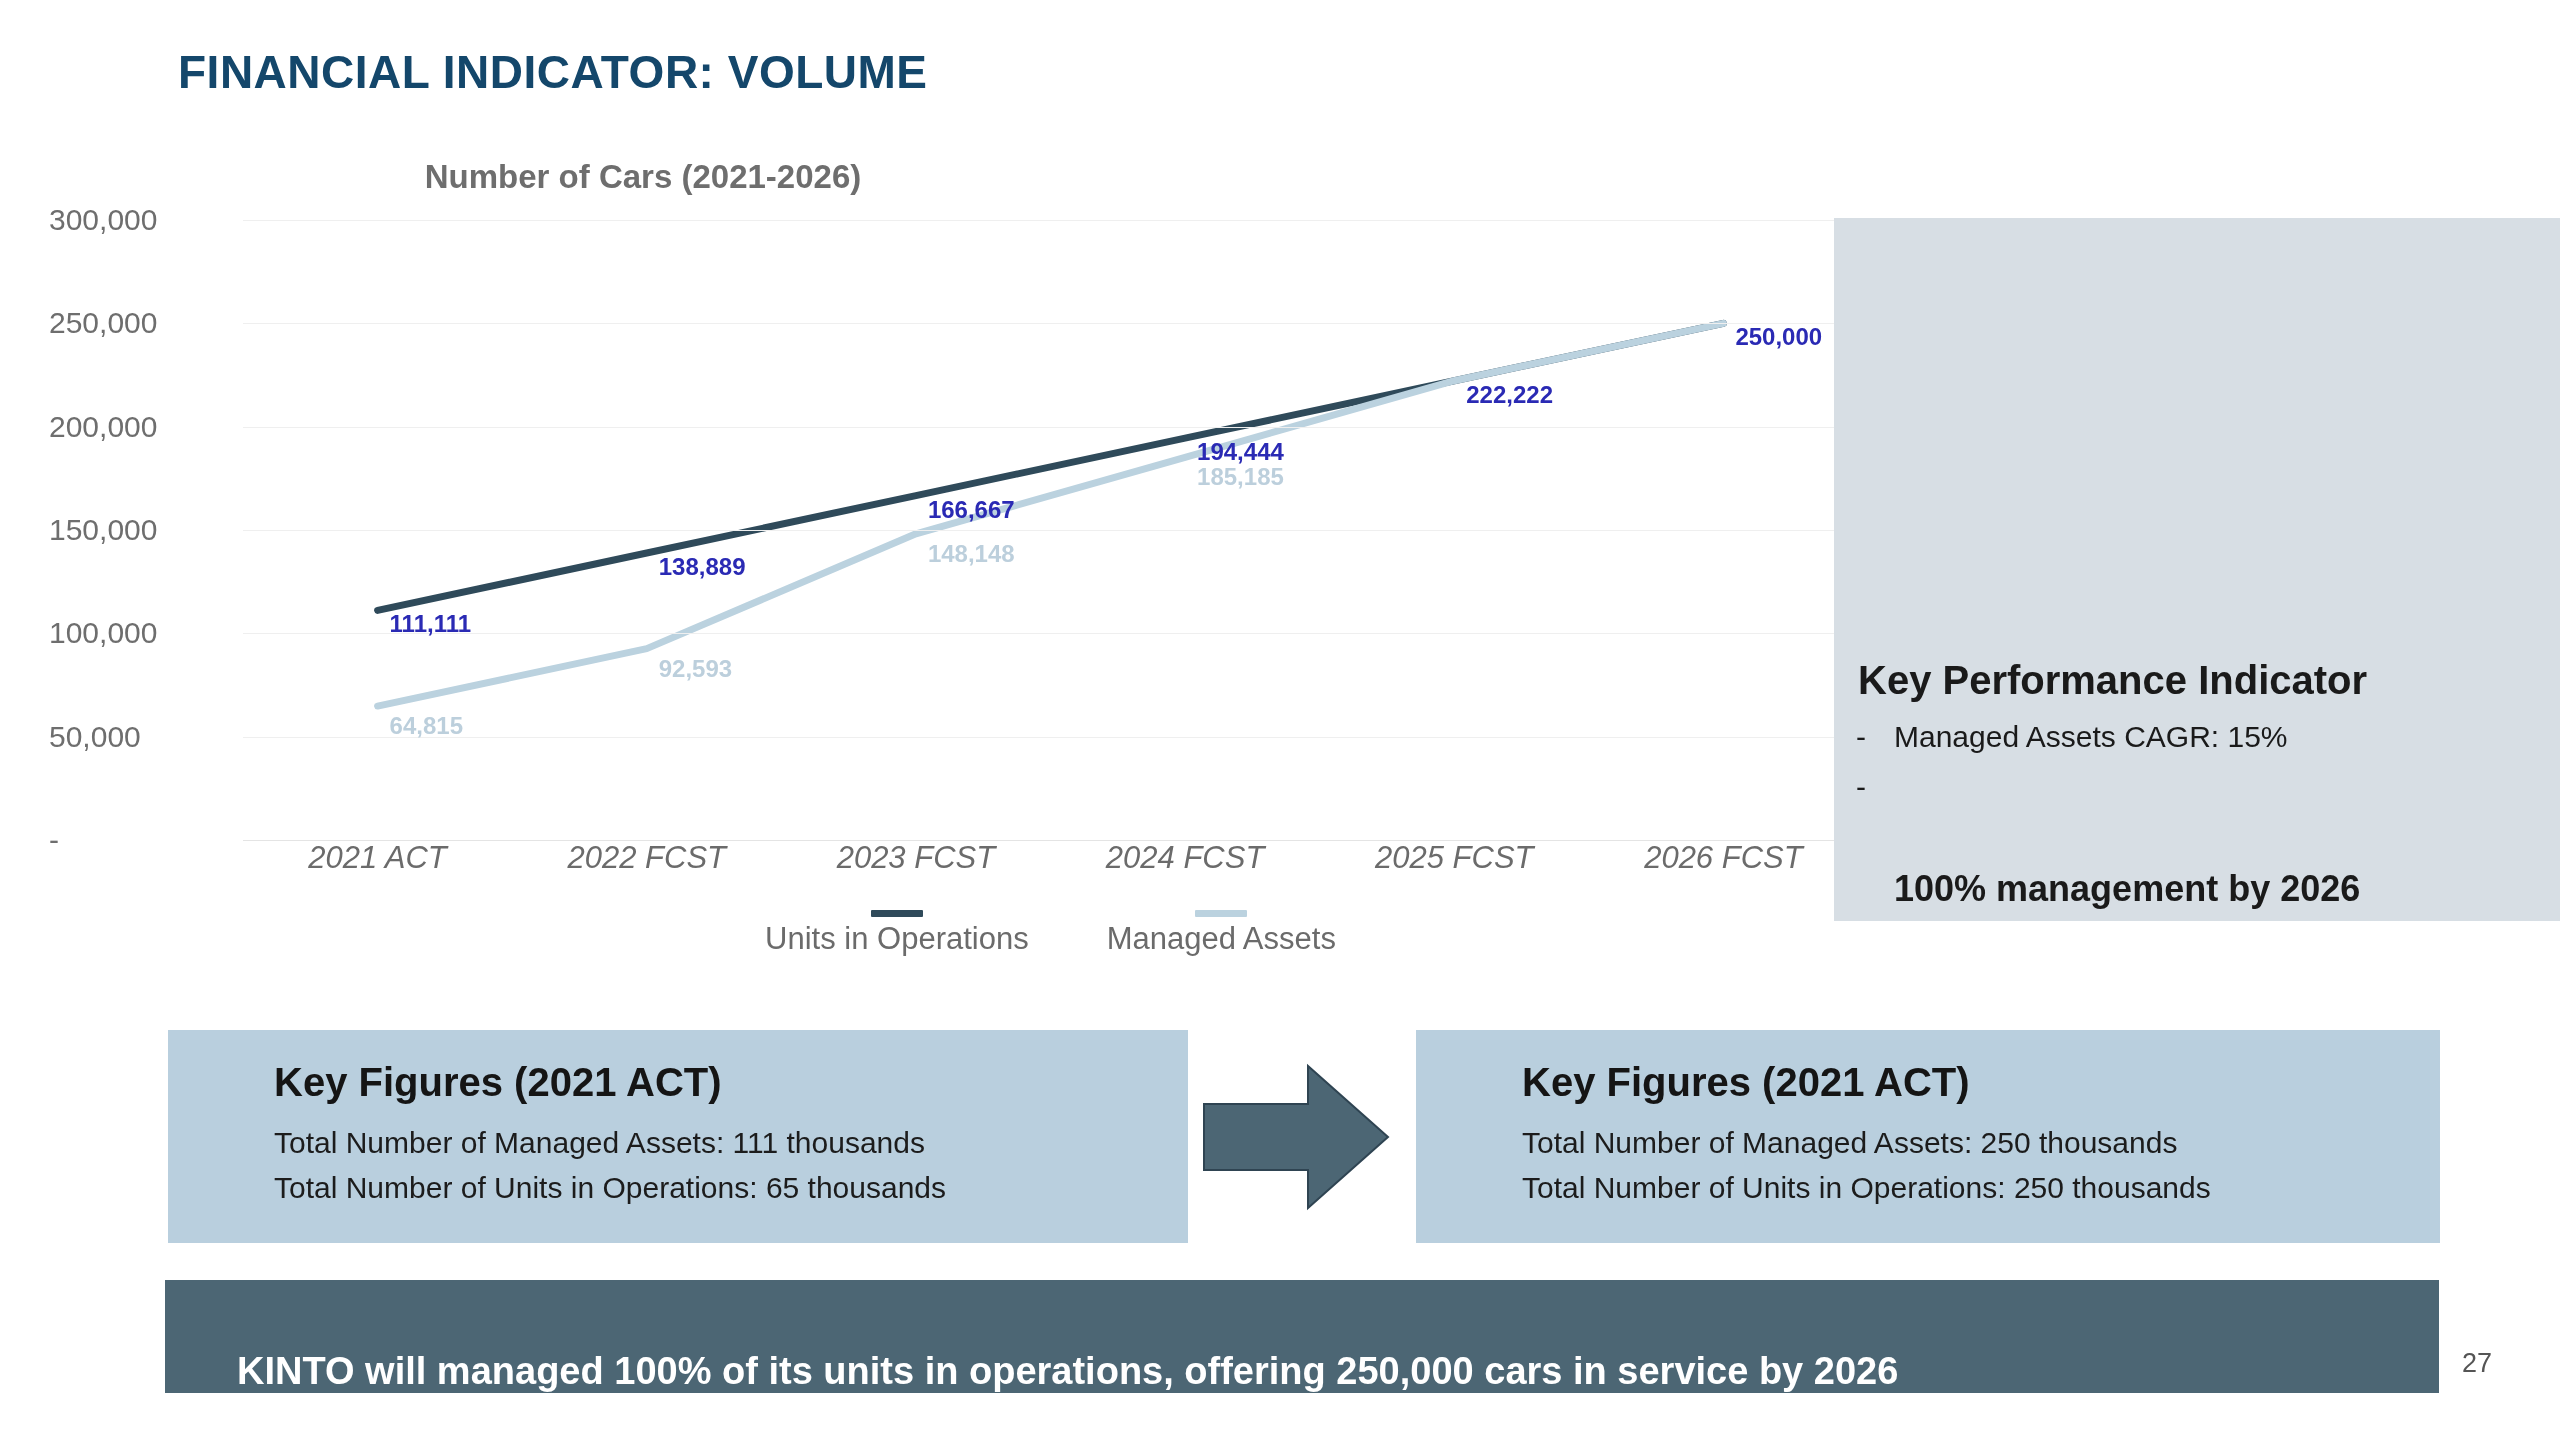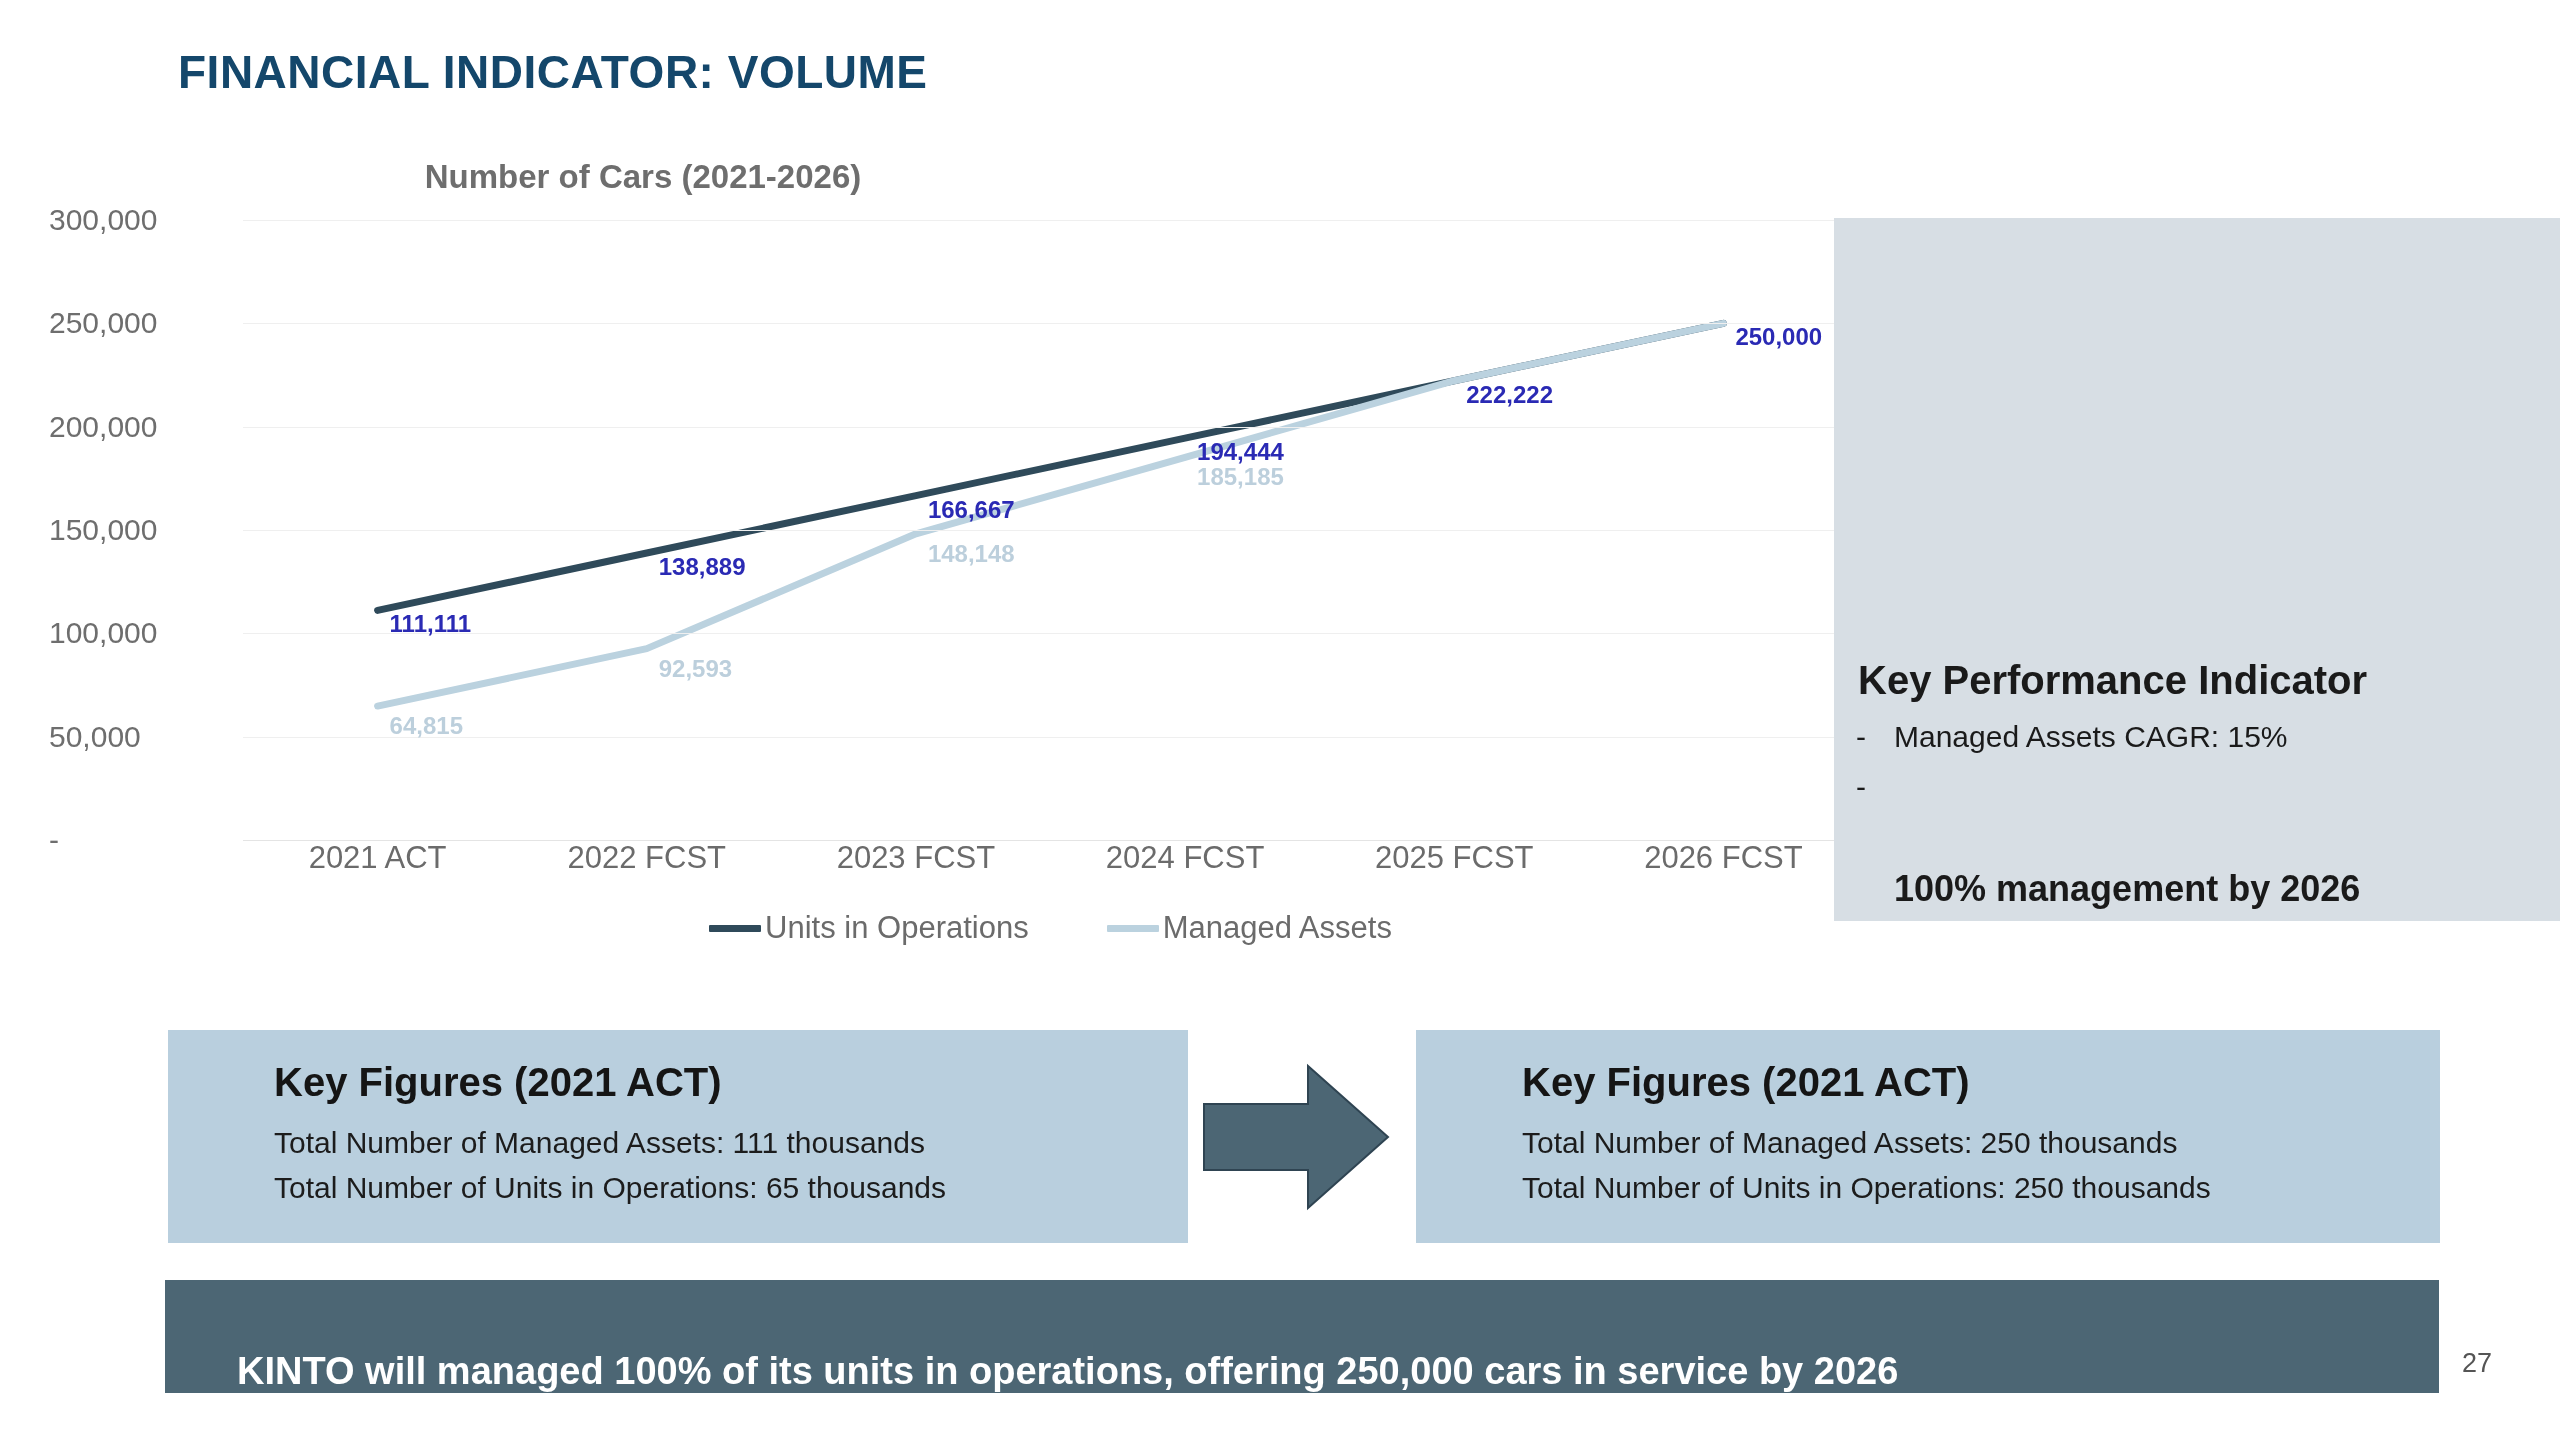--- a/index.html
+++ b/index.html
@@ -42,28 +42,28 @@
   .dlabel{
     position:absolute;font-size:24px;font-weight:bold;
     white-space:nowrap;transform:translate(0,-50%);
   }
   .dlabel.dark{color:#2A2AB4;}
   .dlabel.light{color:#BCCFDC;}
 
   .x-axis{position:absolute;left:195px;top:690px;width:1615px;height:54px;}
   .x-tick{
     position:absolute;text-align:center;font-size:31px;color:#6B6B6B;
-    transform:translateX(-50%);white-space:nowrap;
+    transform:translateX(-50%);white-space:nowrap;font-style:italic;
   }
 
   .legend{
     position:absolute;left:195px;top:760px;width:1615px;
     display:flex;justify-content:center;align-items:center;gap:78px;
   }
-  .legend-item{display:flex;align-items:center;gap:4px;}
+  .legend-item{display:flex;align-items:center;gap:4px;flex-direction:column;}
   .legend-swatch{width:52px;height:7px;border-radius:1px;display:block;}
   .legend-label{font-size:31px;color:#6B6B6B;white-space:nowrap;}
 
   
   .kpi-panel{
     position:absolute;left:1834px;top:218px;width:726px;height:703px;
     background:#D7DEE4;
   }
   .kpi-title{
     position:absolute;left:24px;top:440px;width:690px;

